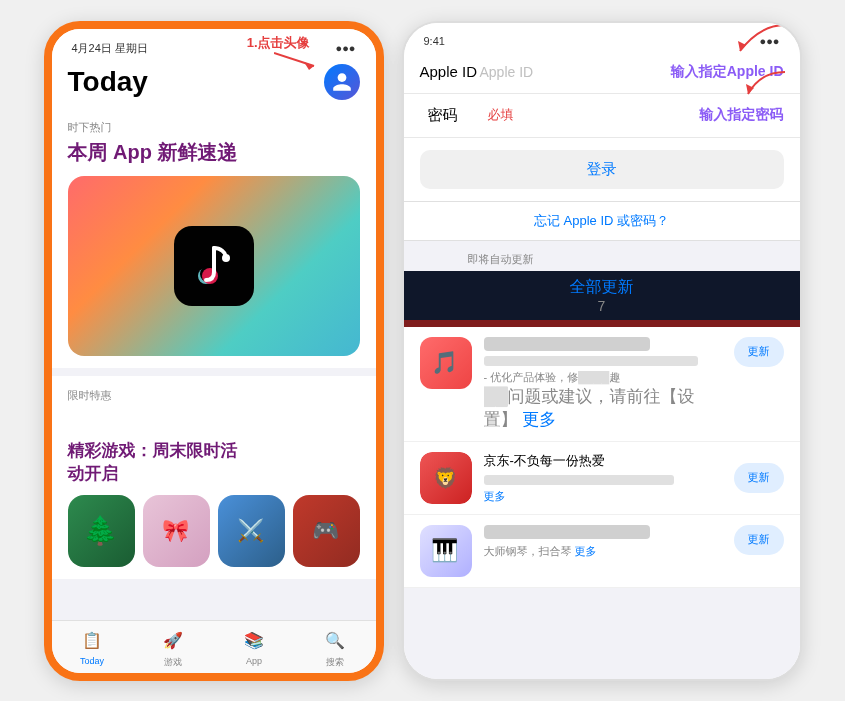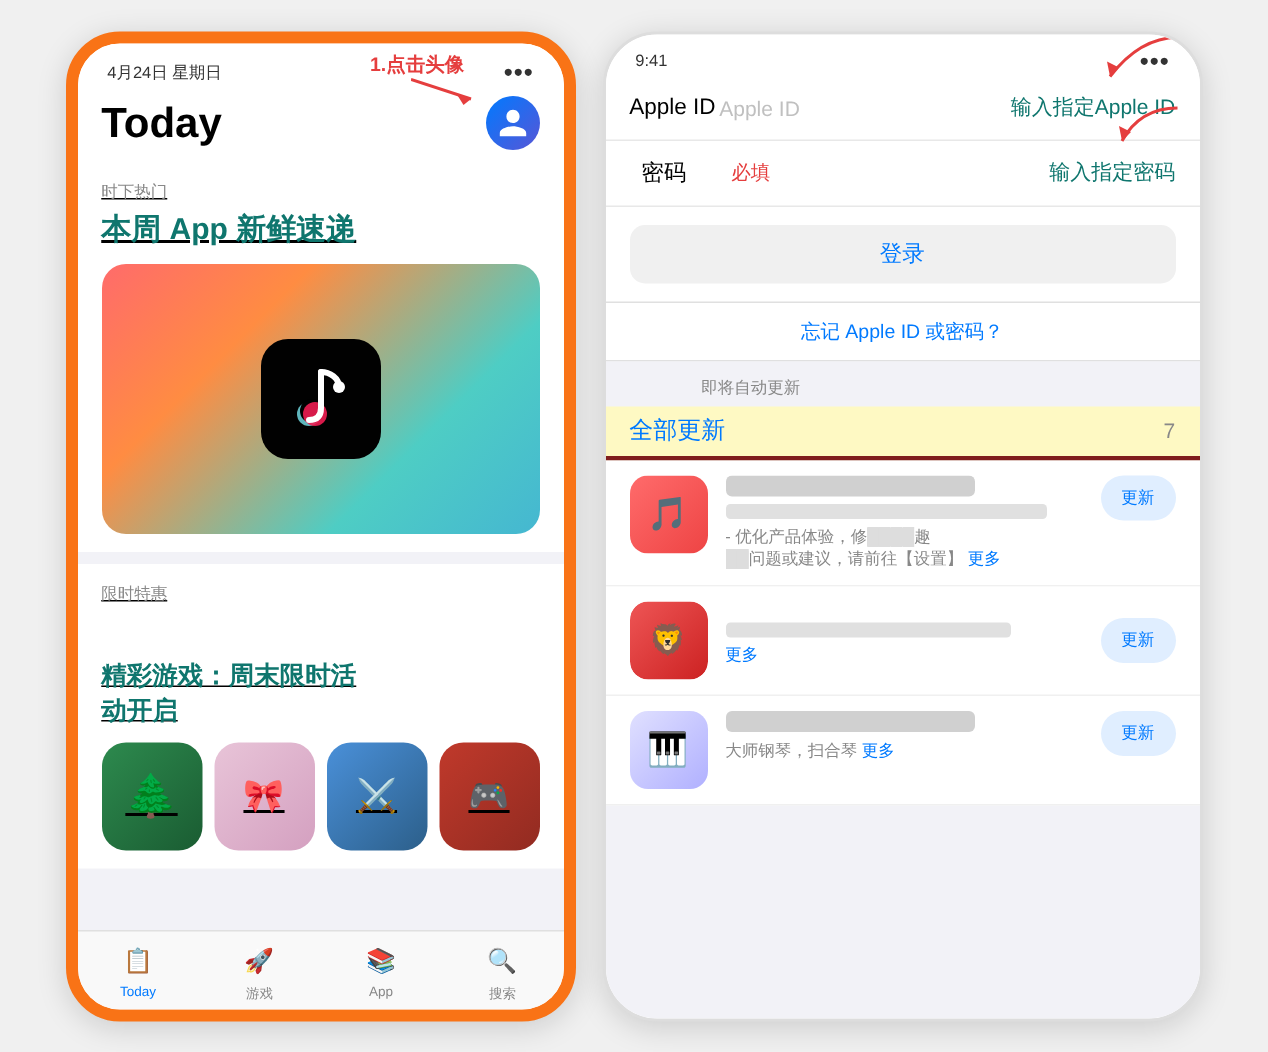--- a/index.html
+++ b/index.html
@@ -72,39 +72,38 @@
     .profile-icon svg {
       width: 22px;
       height: 22px;
       fill: white;
     }
 
     .phone-content {
       flex: 1;
       overflow: hidden;
       background: #f2f2f7;
-      text-decoration: underline;
     }
 
     .section-hot {
       background: #fff;
       margin: 0;
       padding: 12px 16px;
     }
 
     .section-label {
       font-size: 11px;
       color: #888;
       margin-bottom: 4px;
     }
 
     .section-title {
       font-size: 20px;
       font-weight: 700;
-      color: #0f766e;
+      color: #701a75;
       margin-bottom: 10px;
     }
 
     .tiktok-card {
       width: 100%;
       height: 180px;
       border-radius: 16px;
       background: linear-gradient(135deg, #ff6b6b 0%, #ff8c42 30%, #4ecdc4 70%, #45b7d1 100%);
       display: flex;
       align-items: center;
@@ -260,22 +259,22 @@
       justify-content: space-between;
     }
 
     .form-placeholder {
       font-size: 14px;
       color: #c0c0c0;
     }
 
     .form-hint-red {
       font-size: 14px;
-      color: #0f766e;
-      font-weight: 400;
+      color: #8b5cf6;
+      font-weight: 700;
     }
 
     .form-required {
       font-size: 13px;
       color: #e53e3e;
     }
 
     .login-btn-row {
       padding: 12px 16px;
       border-bottom: 1px solid #e0e0e0;
@@ -314,22 +313,23 @@
       font-size: 11px;
       color: #888;
       margin-left: 48px;
     }
 
     .update-all-row {
       display: flex;
       justify-content: space-between;
       align-items: center;
       padding: 6px 16px;
-      background: #fef9c3;
-      border-bottom: 3px solid #7f1d1d;
+      background: #0f172a;
+      border-bottom: 7px solid #7f1d1d;
+      flex-direction: column;
     }
 
     .update-all-text {
       font-size: 16px;
       color: #007aff;
       font-weight: 500;
     }
 
     .update-count {
       font-size: 14px;
@@ -566,36 +566,37 @@
     <div class="app-update-item">
       <div class="app-icon-update">
         <div class="app-icon-red">
           <span style="font-size:22px;">🎵</span>
         </div>
       </div>
       <div class="app-info">
         <div class="app-name-blur"></div>
         <div class="app-desc-blur"></div>
         <div style="font-size:11px; color:#888; margin-top:2px;">- 优化产品体验，修<span style="background:#ddd;color:#ddd;">████</span>趣</div>
-        <div style="font-size:11px; color:#888;"><span style="background:#ddd;color:#ddd;">██</span>问题或建议，请前往【设置】 <span style="color:#007aff; cursor:pointer;">更多</span></div>
+        <div style="font-size:17px; color:#888;"><span style="background:#ddd;color:#ddd;">██</span>问题或建议，请前往【设置】 <span style="color:#007aff; cursor:pointer;">更多</span></div>
       </div>
       <div class="app-action">
         <div class="update-btn-blue">
           <span style="font-size:11px; color:#007aff;">更新</span>
         </div>
       </div>
     </div>
 
     <div class="jd-item-row">
       <div class="jd-icon">
         <div style="background:linear-gradient(135deg, #e55, #c22); width:100%; height:100%; display:flex; align-items:center; justify-content:center; border-radius:12px;">
           <span style="font-size:20px;">🦁</span>
         </div>
       </div>
       <div class="jd-info">
+        <div class="jd-name">京东-不负每一份热爱</div>
         <div class="jd-desc-blur"></div>
         <div style="font-size:11px; color:#007aff; margin-top:4px; cursor:pointer;">更多</div>
       </div>
       <div class="app-action">
         <div class="update-btn-blue">
           <span style="font-size:11px; color:#007aff;">更新</span>
         </div>
       </div>
     </div>
 

